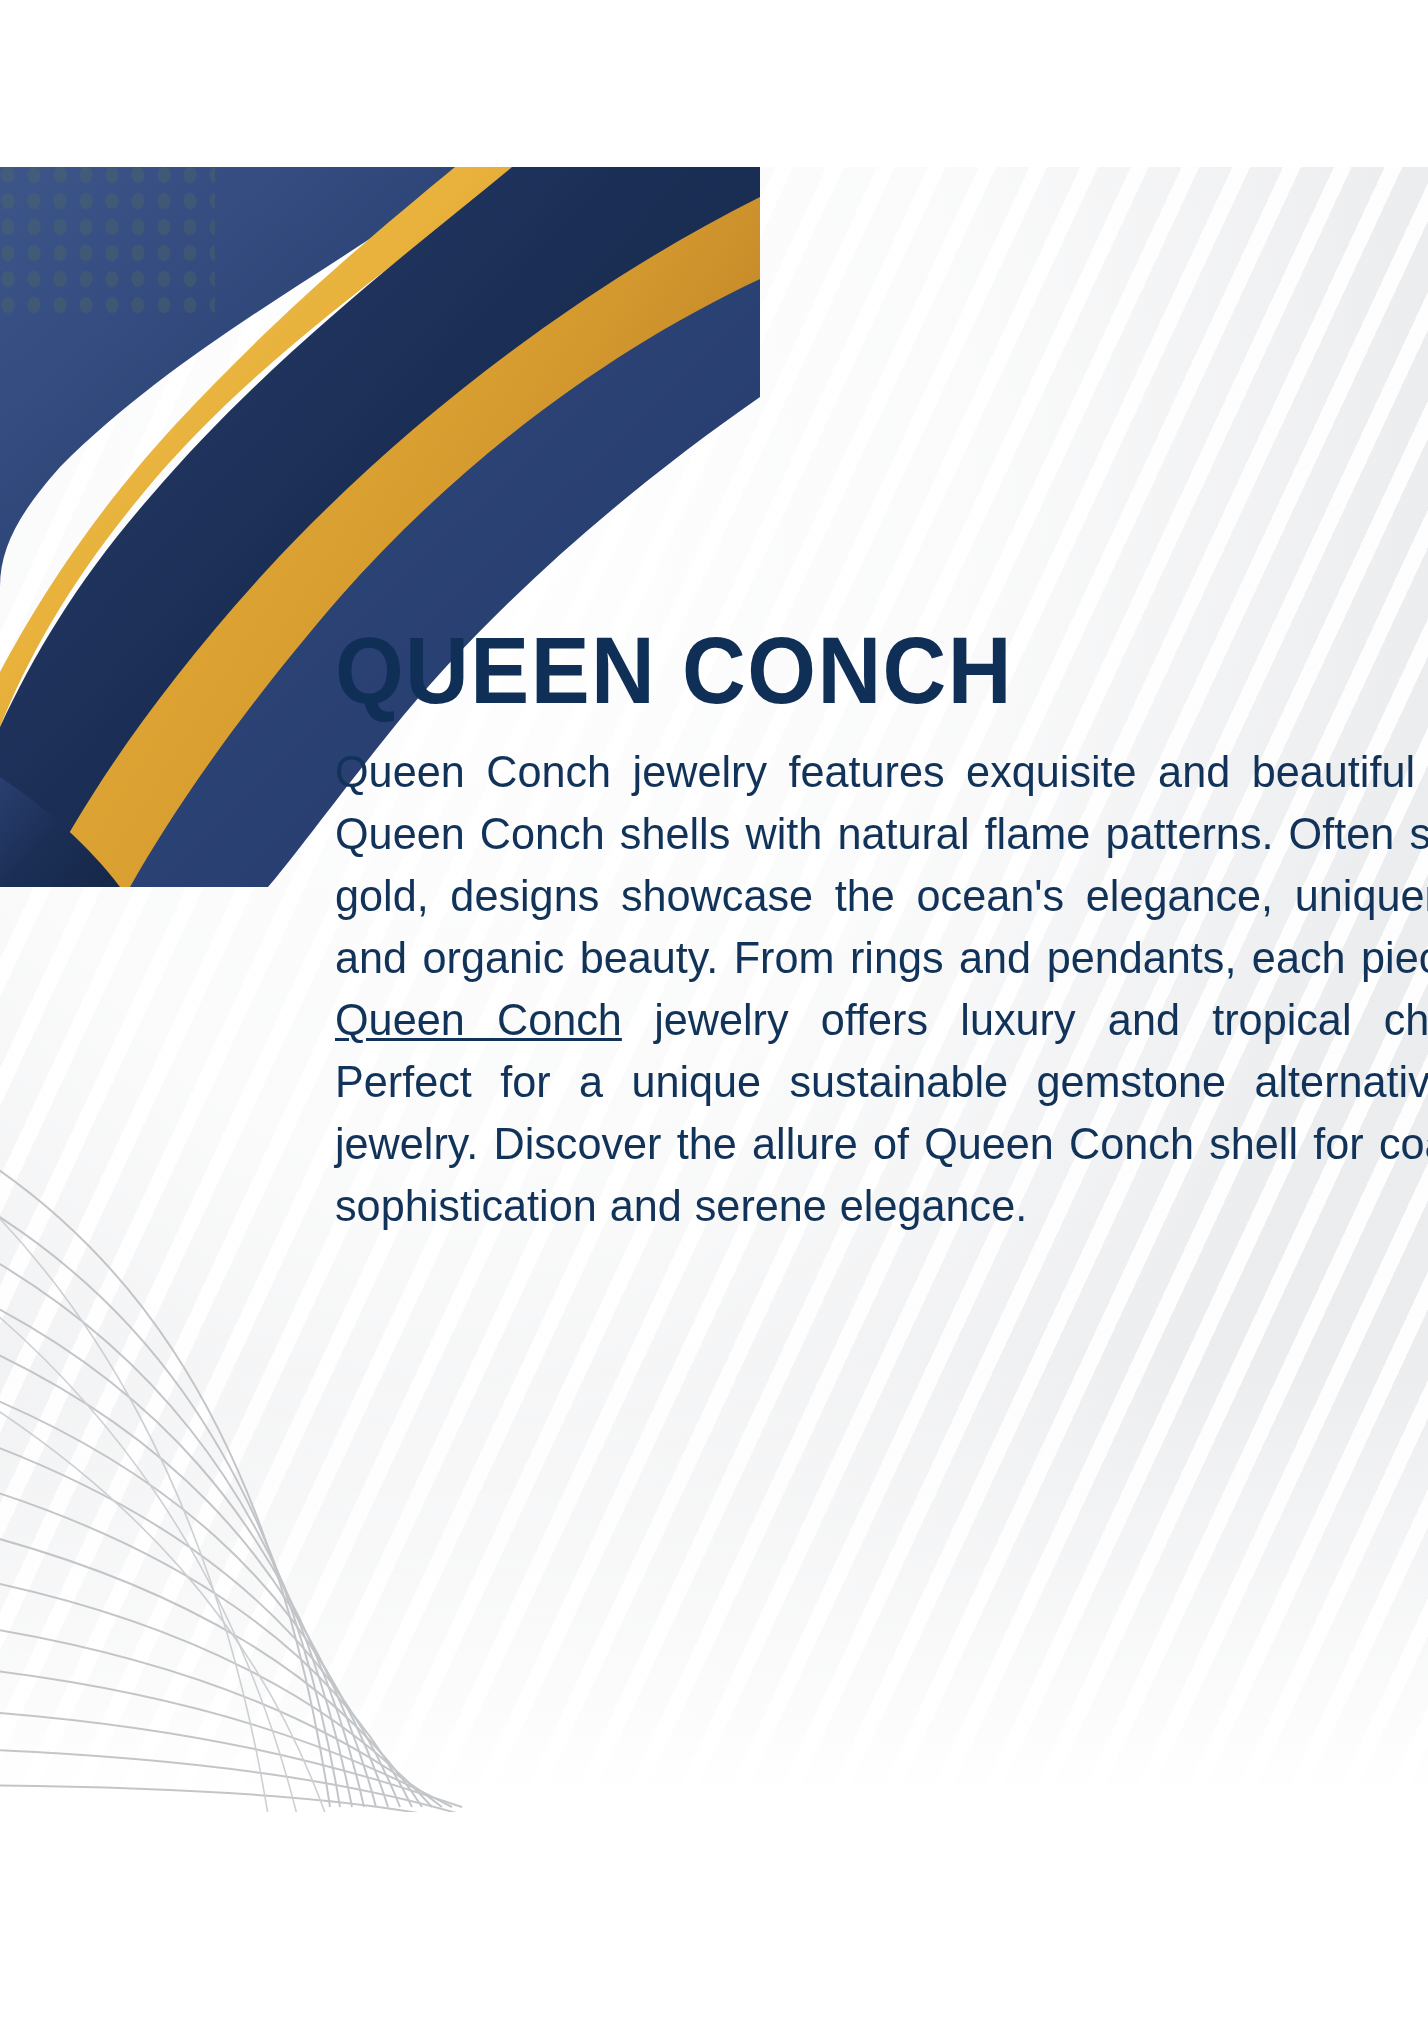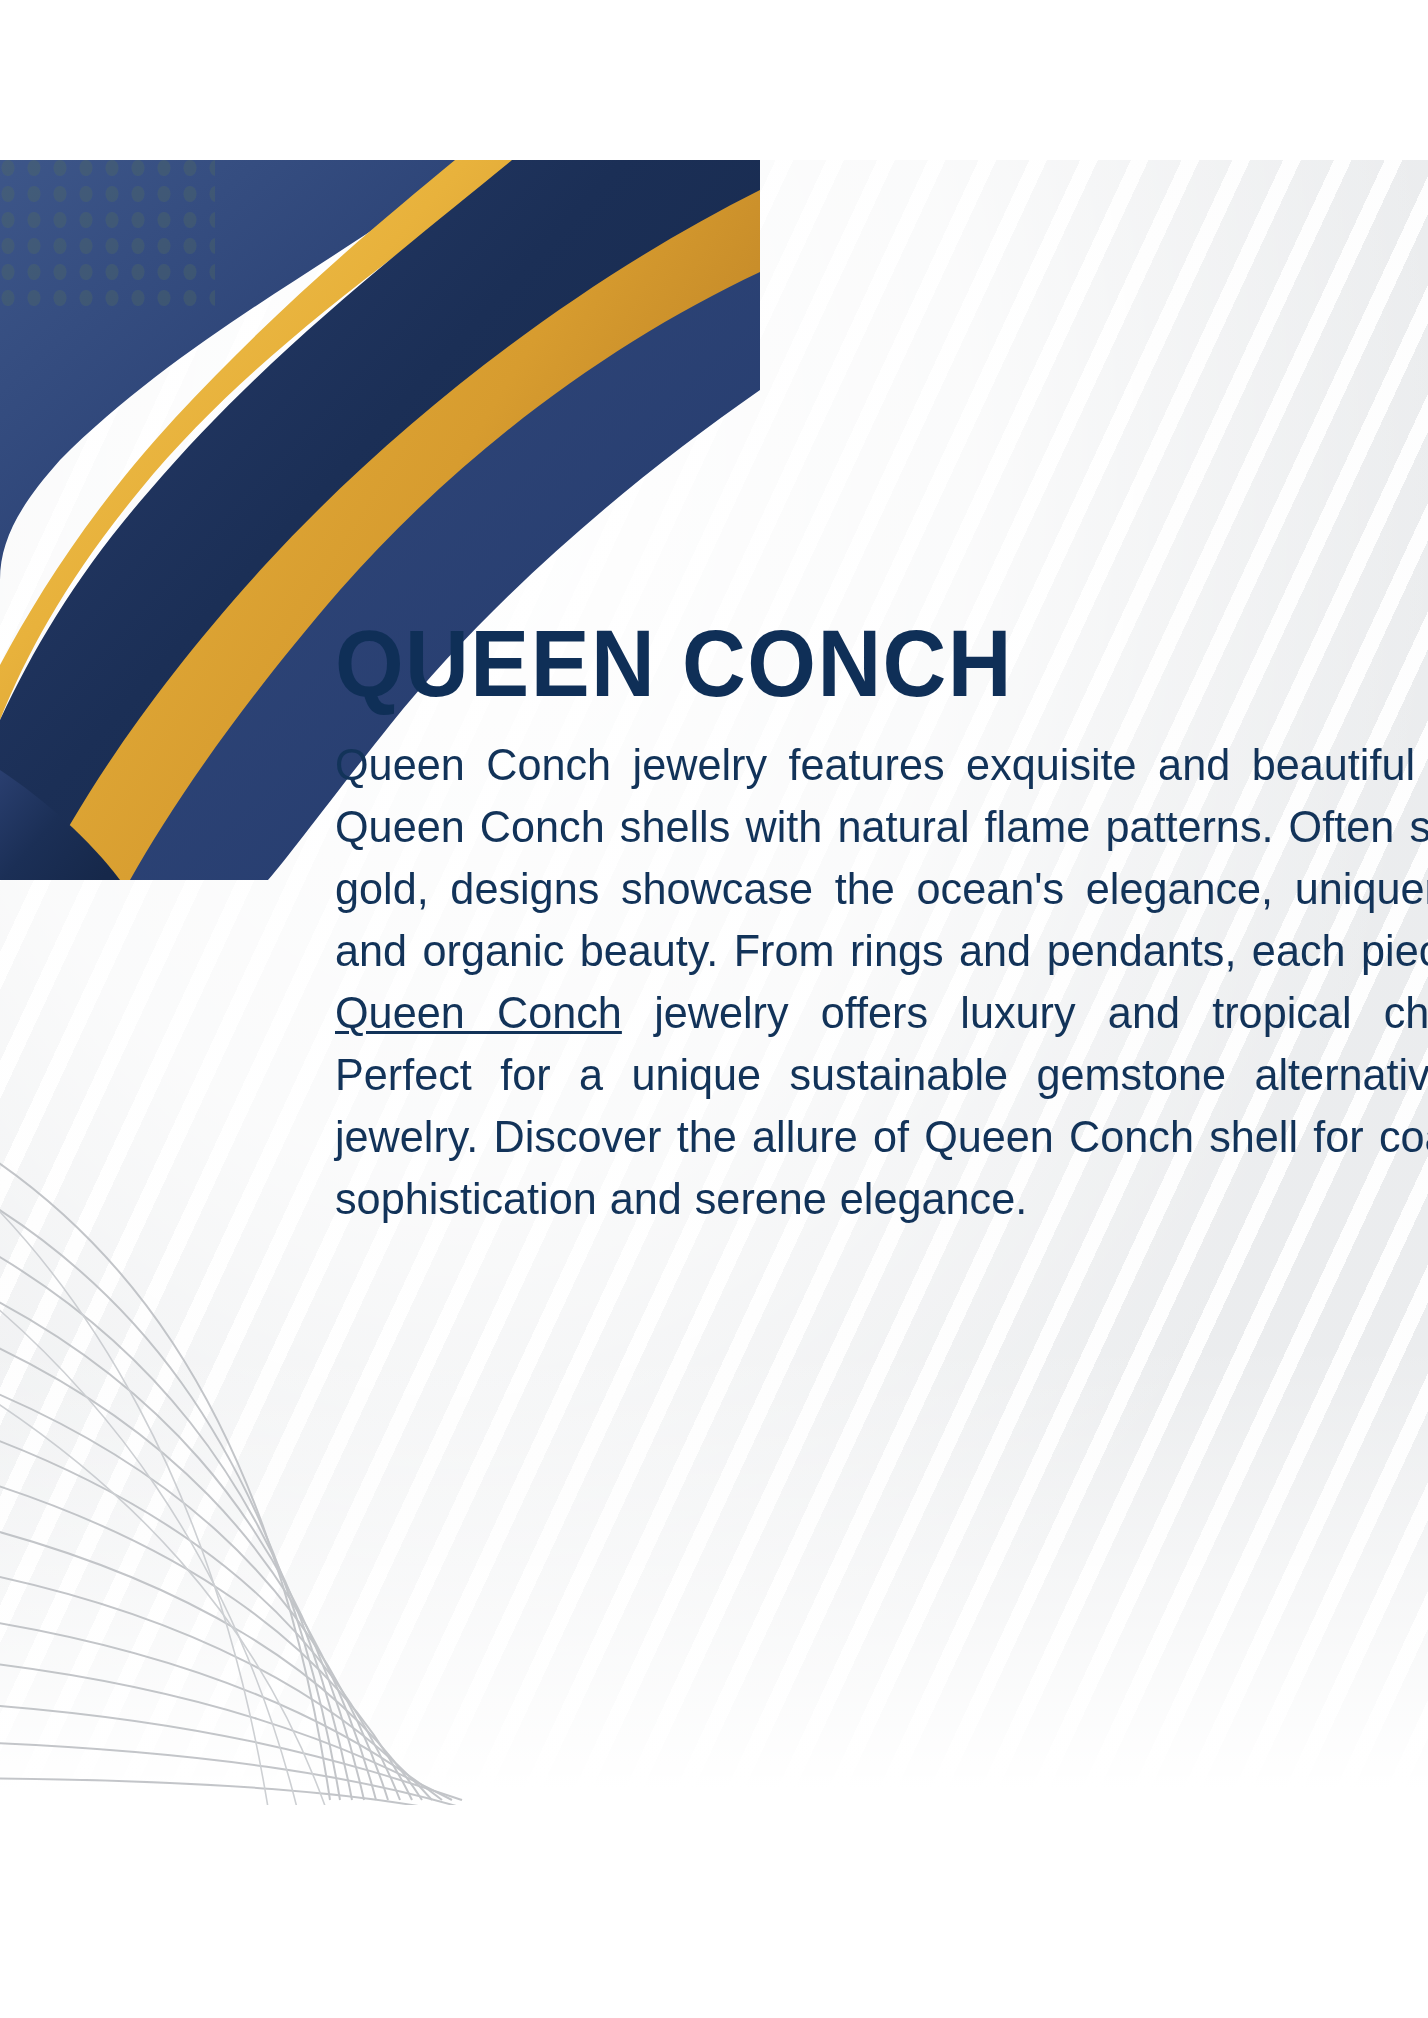--- a/index.html
+++ b/index.html
@@ -2,21 +2,21 @@
 <html><head>
 <meta charset="utf-8">
 <style>
   html,body{margin:0;padding:0;background:#ffffff;}
   body{width:1428px;height:2018px;overflow:hidden;font-family:"Liberation Sans",sans-serif;}
 
   #page{position:relative;width:1428px;height:2018px;background:#ffffff;overflow:hidden;}
 
   
   #band{
-    position:absolute;left:0;top:160px;width:1428px;height:1645px;
+    position:absolute;left:0;top:167px;width:1428px;height:1645px;
     background:#f5f6f7;
     overflow:hidden;
   }
   
   #stripes{
     position:absolute;left:-400px;top:-200px;width:2400px;height:2400px;
     background:repeating-linear-gradient(115deg,
         rgba(255,255,255,0.95) 0px,
         rgba(255,255,255,0.95) 16px,
         rgba(228,230,232,0.65) 16px,

